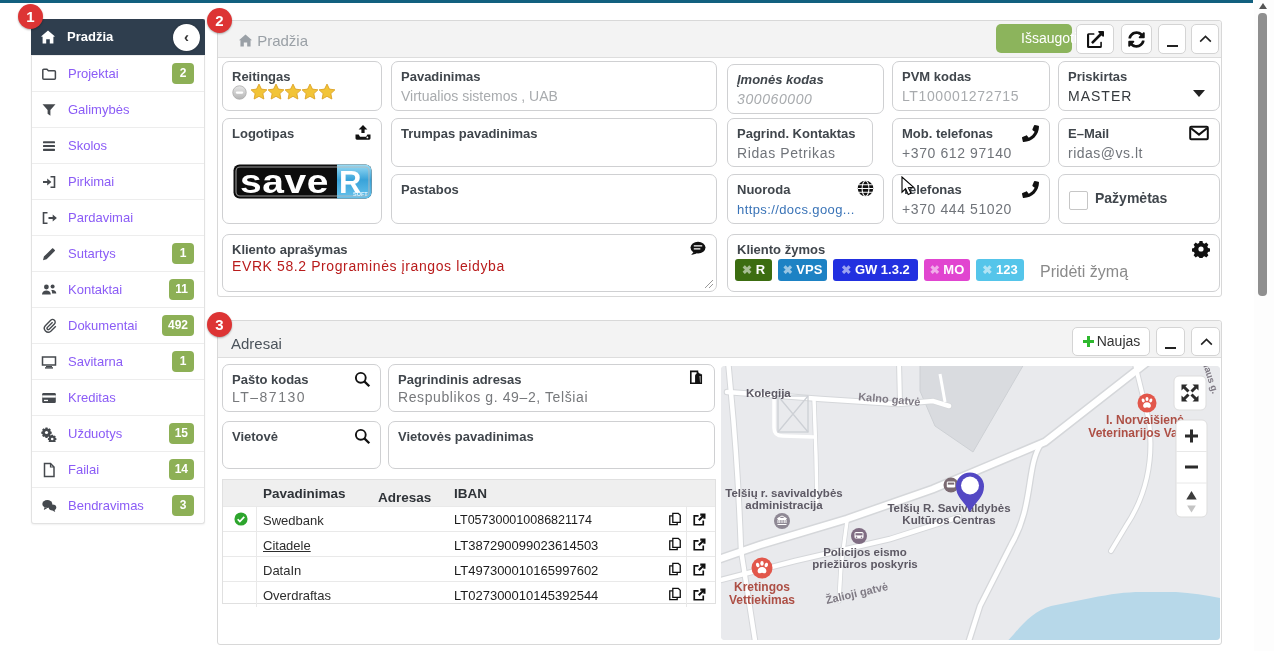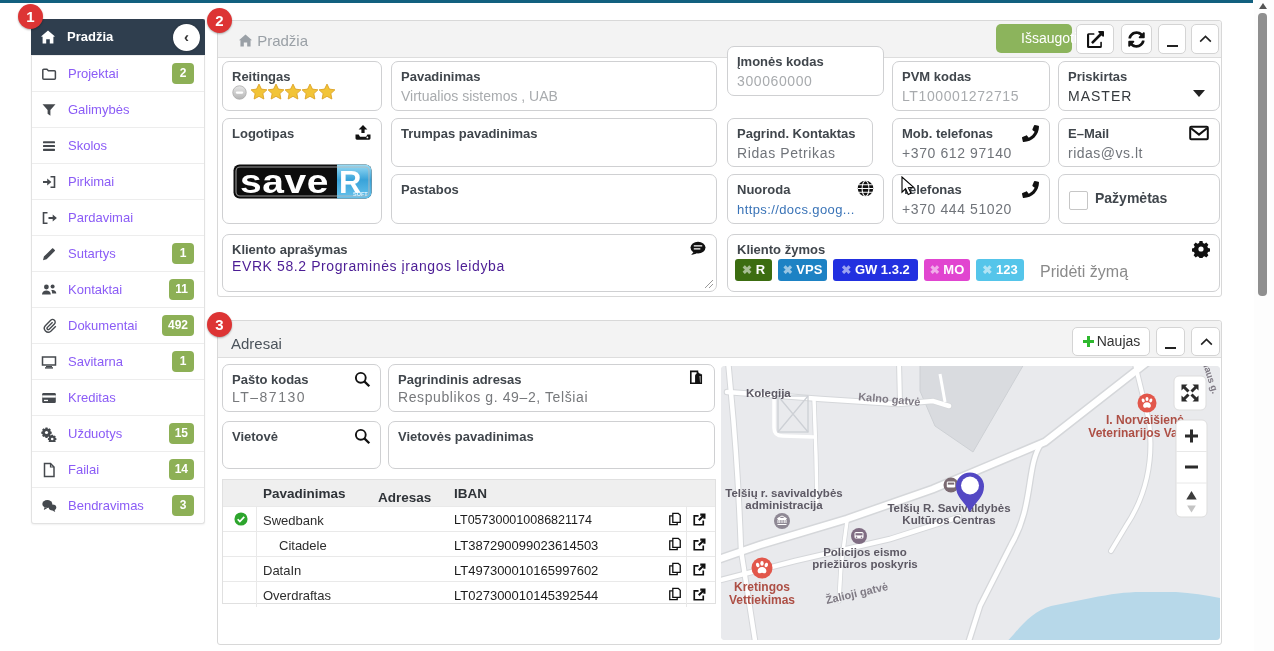--- a/index.html
+++ b/index.html
@@ -256,21 +256,21 @@
         <path d="M10 1.2l2.7 5.6 6.1.8-4.5 4.2 1.1 6-5.4-3-5.4 3 1.1-6L1.2 7.6l6.1-.8z" fill="#f2c437" stroke="#dda327" stroke-width="1"></path>
       </svg></span>
     <span class="cico" style="left:95px;top:21px;"><svg viewBox="0 0 20 20" width="18" height="18">
         <path d="M10 1.2l2.7 5.6 6.1.8-4.5 4.2 1.1 6-5.4-3-5.4 3 1.1-6L1.2 7.6l6.1-.8z" fill="#f2c437" stroke="#dda327" stroke-width="1"></path>
       </svg></span>
   </div>
 <div class="card" style="left:391px;top:61px;width:326px;height:50px;">
     <div class="lab">Pavadinimas</div>
     <div class="val mut" style="letter-spacing:0px;">Virtualios sistemos , UAB</div>
   </div>
-<div class="card" style="left:727px;top:46px;width:157px;height:50px;">
+<div class="card" style="left:727px;top:64px;width:157px;height:50px;font-style:italic;">
     <div class="lab">Įmonės kodas</div>
     <div class="val mut">300060000</div>
   </div>
 <div class="card" style="left:892px;top:61px;width:158px;height:50px;">
     <div class="lab">PVM kodas</div>
     <div class="val mut">LT100001272715</div>
   </div>
 <div class="card" style="left:1058px;top:61px;width:162px;height:50px;">
     <div class="lab">Priskirtas</div>
     <div class="val" style="color:#35393d;letter-spacing:1px;">MASTER</div>
@@ -341,21 +341,21 @@
     <span class="cico" style="right:10px;top:6px;"><svg viewBox="0 0 512 512" width="17" height="17">
         <path d="M493.4 24.6l-104-24c-11.3-2.6-22.9 3.3-27.5 13.9l-48 112c-4.2 9.8-1.4 21.3 6.9 28l60.6 49.6c-36 76.7-98.9 140.5-177.2 177.2l-49.6-60.6c-6.8-8.3-18.2-11.1-28-6.9l-112 48C3.9 366.5-2 378.1.6 389.4l24 104C27.1 504.2 36.7 512 48 512c256.1 0 464-207.5 464-464 0-11.2-7.7-20.9-18.6-23.4z" fill="#111"></path>
       </svg></span>
   </div>
 <div class="card" style="left:1058px;top:174px;width:162px;height:50px;">
     <div style="position:absolute;left:10px;top:16px;width:19px;height:19px;border:1px solid #c6c6c6;border-radius:2px;"></div>
     <div class="lab" style="left:36px;top:15px;font-size:14px;">Pažymėtas</div>
   </div>
 <div class="card" style="left:222px;top:234px;width:495px;height:58px;">
     <div class="lab">Kliento aprašymas</div>
-    <div class="val" style="color:#4c1d95;letter-spacing:0.6px;top:23px;">EVRK 58.2 Programinės įrangos leidyba</div>
+    <div class="val" style="color:#b91c1c;letter-spacing:0.6px;top:23px;">EVRK 58.2 Programinės įrangos leidyba</div>
     <span class="cico" style="right:9px;top:6px;"><svg viewBox="0 0 18 16" width="18" height="15">
         <ellipse cx="9" cy="7" rx="8" ry="6.2" fill="#111"></ellipse>
         <path d="M4.5 11.5l-2.8 3.4 6-1.6z" fill="#111"></path>
         <g stroke="#fff" stroke-width="1.3">
           <path d="M4.5 5.3h9M4.5 8.3h7"></path>
         </g>
       </svg></span>
     <svg class="cico" style="right:2px;bottom:2px;" viewBox="0 0 10 10" width="10" height="10">
       <path d="M9 1L1 9M9 5L5 9" stroke="#999" stroke-width="1"></path>
     </svg>
@@ -419,21 +419,21 @@
           <path d="M5.5 4.5H2v10h8.5v-2.7" fill="none" stroke="#111" stroke-width="1.5"></path>
         </svg></span>
       <span style="position:absolute;left:469px;top:5px;"><svg viewBox="0 0 16 16" width="15" height="15">
           <path d="M12 9v4.6H2.4V4.1H7" fill="none" stroke="#111" stroke-width="1.8"></path>
           <path d="M8.8 1.6h5.6v5.6h-2.3V5.5L8 9.6 6.4 8l4.1-4.1H8.8z" fill="#111"></path>
         </svg></span>
       <span style="position:absolute;left:33px;top:0;width:1px;height:25px;background:#e9e9e9;"></span>
       <span style="position:absolute;left:463px;top:0;width:1px;height:25px;background:#e9e9e9;"></span>
     </div>
     <div class="trow" style="top:51px;">
-      <span class="tcell" style="left:56px;">Citadele</span>
+      <span class="tcell" style="left:40px;text-decoration:underline;">Citadele</span>
       <span class="tcell" style="left:231px;letter-spacing:0px;color:#1c1c1c;font-size:13px;">LT387290099023614503</span>
       <span style="position:absolute;left:445px;top:5px;"><svg viewBox="0 0 16 16" width="14" height="14">
           <path d="M5.5 1.5h6.2l2.3 2.3v8H5.5z" fill="#fff" stroke="#111" stroke-width="1.5"></path>
           <path d="M5.5 4.5H2v10h8.5v-2.7" fill="none" stroke="#111" stroke-width="1.5"></path>
         </svg></span>
       <span style="position:absolute;left:469px;top:5px;"><svg viewBox="0 0 16 16" width="15" height="15">
           <path d="M12 9v4.6H2.4V4.1H7" fill="none" stroke="#111" stroke-width="1.8"></path>
           <path d="M8.8 1.6h5.6v5.6h-2.3V5.5L8 9.6 6.4 8l4.1-4.1H8.8z" fill="#111"></path>
         </svg></span>
       <span style="position:absolute;left:33px;top:0;width:1px;height:25px;background:#e9e9e9;"></span>

